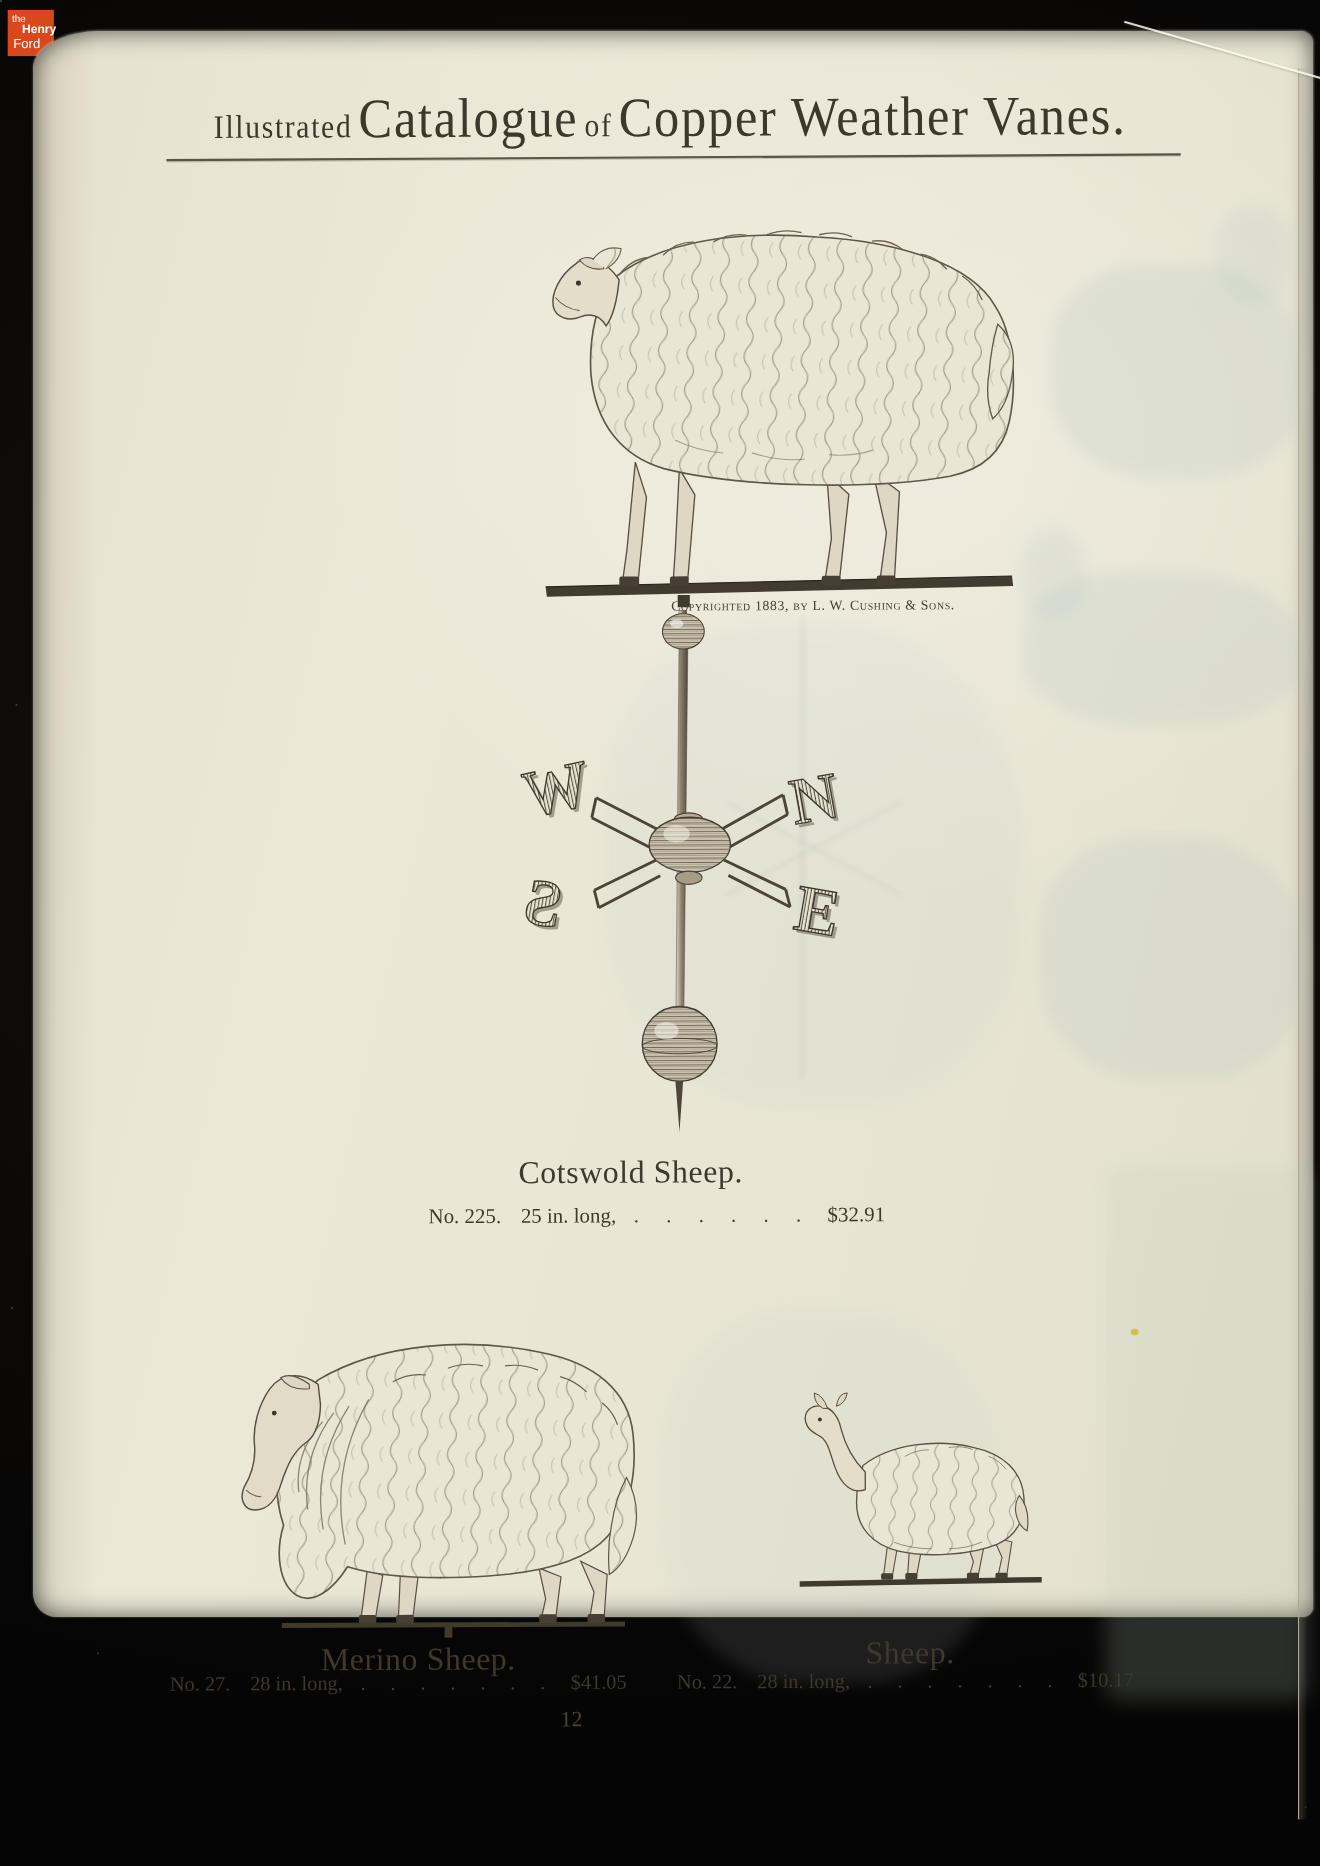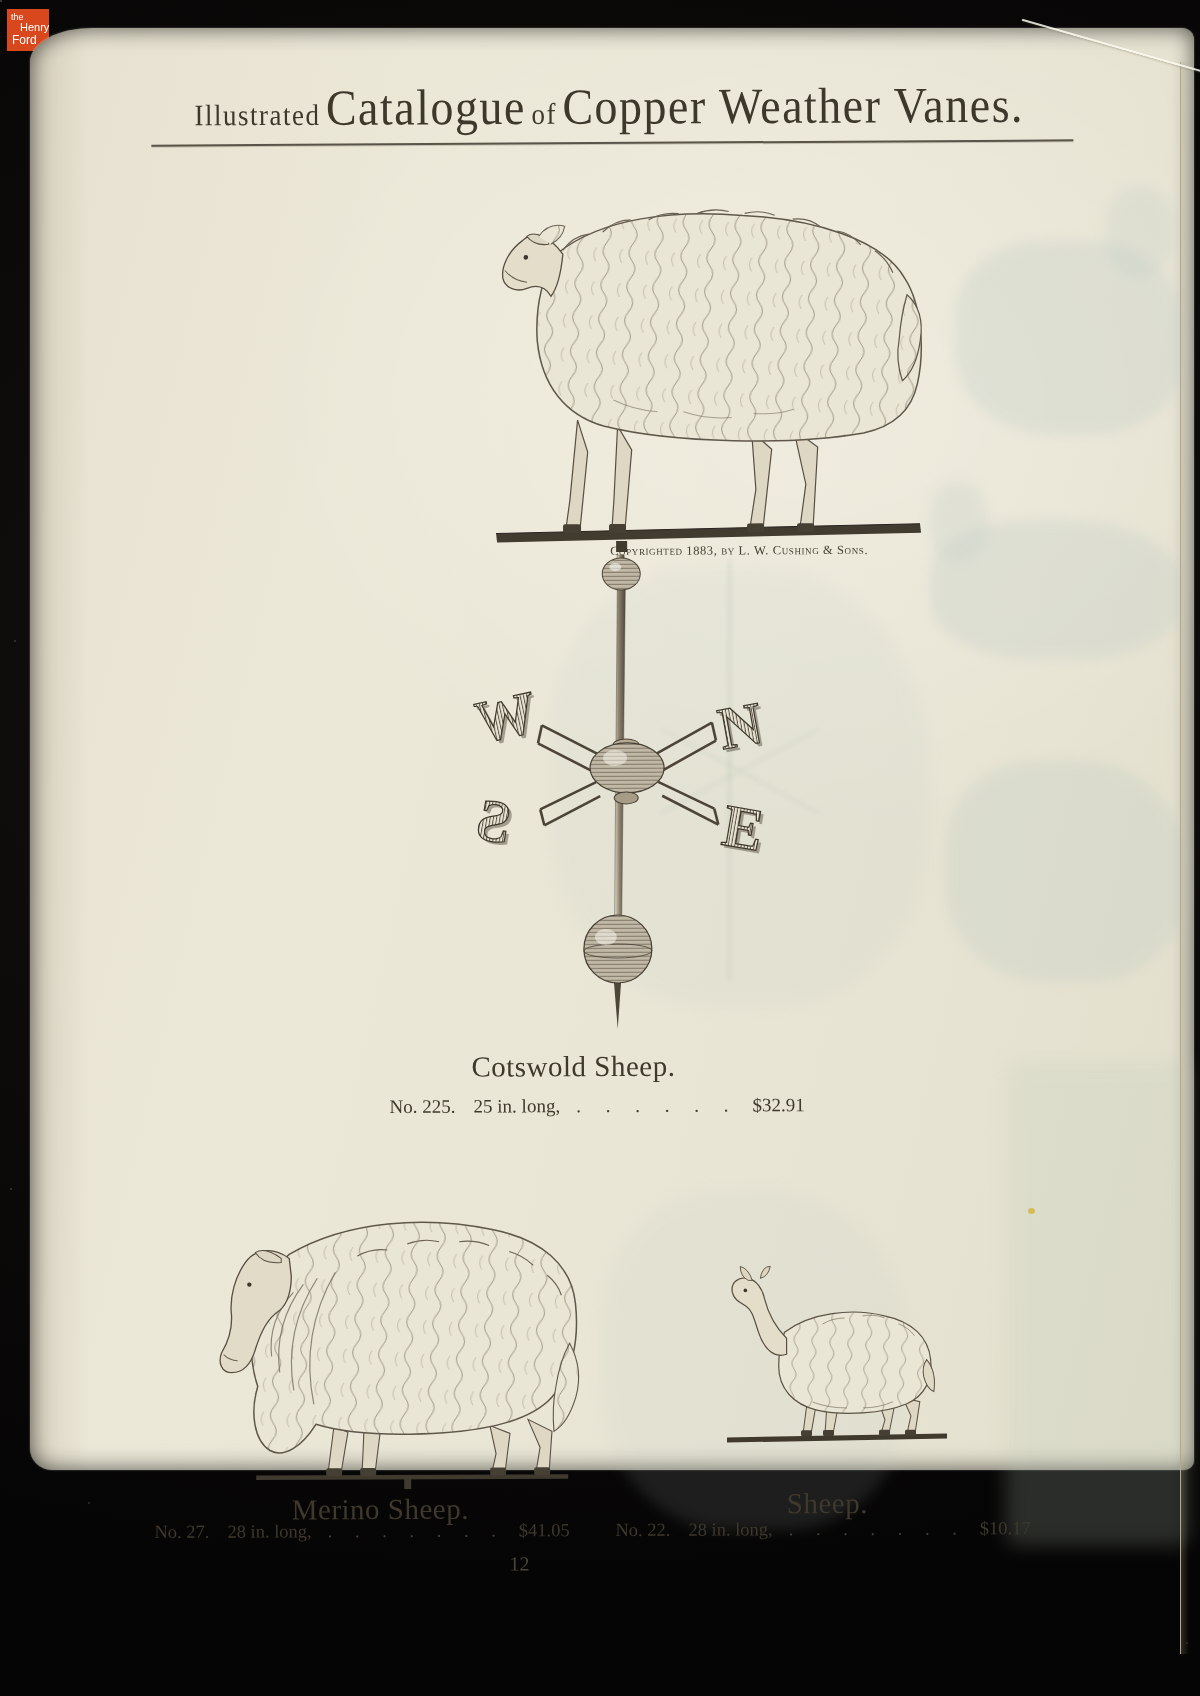--- a/index.html
+++ b/index.html
@@ -32,21 +32,21 @@
   .ghost.head{opacity:.22;border-radius:45%;}
   .ghost.band{background:#b9cab8;opacity:.2;border-radius:14px;filter:blur(9px);}
   .ghost.faint{opacity:.12;filter:blur(7px);}
   .ghost-line{position:absolute;background:rgba(120,150,143,.14);filter:blur(2px);}
   .fleck{position:absolute;width:7px;height:6px;border-radius:50%;background:#d2b93f;opacity:.85;}
   
   .tf-logo{position:absolute;left:7px;top:9px;width:42px;height:42px;background:#d8481c;
     color:#fff;font-family:"Liberation Sans",sans-serif;line-height:1;padding:3px 0 0 3px;
     box-sizing:border-box;}
   .tf-logo .l1{font-size:9px;display:block;margin:1px 0 0 1px;}
-  .tf-logo .l2{font-size:11px;font-weight:normal;display:block;margin:0 0 0 10px;}
+  .tf-logo .l2{font-size:11px;font-weight:bold;display:block;margin:0 0 0 10px;}
   .tf-logo .l3{font-size:12px;font-weight:normal;display:block;margin:1px 0 0 2px;}
   
   .title{position:absolute;left:0;top:52px;width:1164px;text-align:center;color:#3e372c;
     transform:scaleY(1.1);letter-spacing:1.5px;white-space:nowrap;}
   .title .t-small{font-size:27px;}
   .title .t-large{font-size:46px;}
   .title-rule{position:absolute;left:124px;top:114px;width:922px;height:2px;background:#464036;
     opacity:.88;transform:rotate(-0.08deg);box-shadow:0 1px 0 rgba(70,64,54,.25);}
   
   .caption{position:absolute;width:300px;text-align:center;font-size:29px;color:#3f382d;

